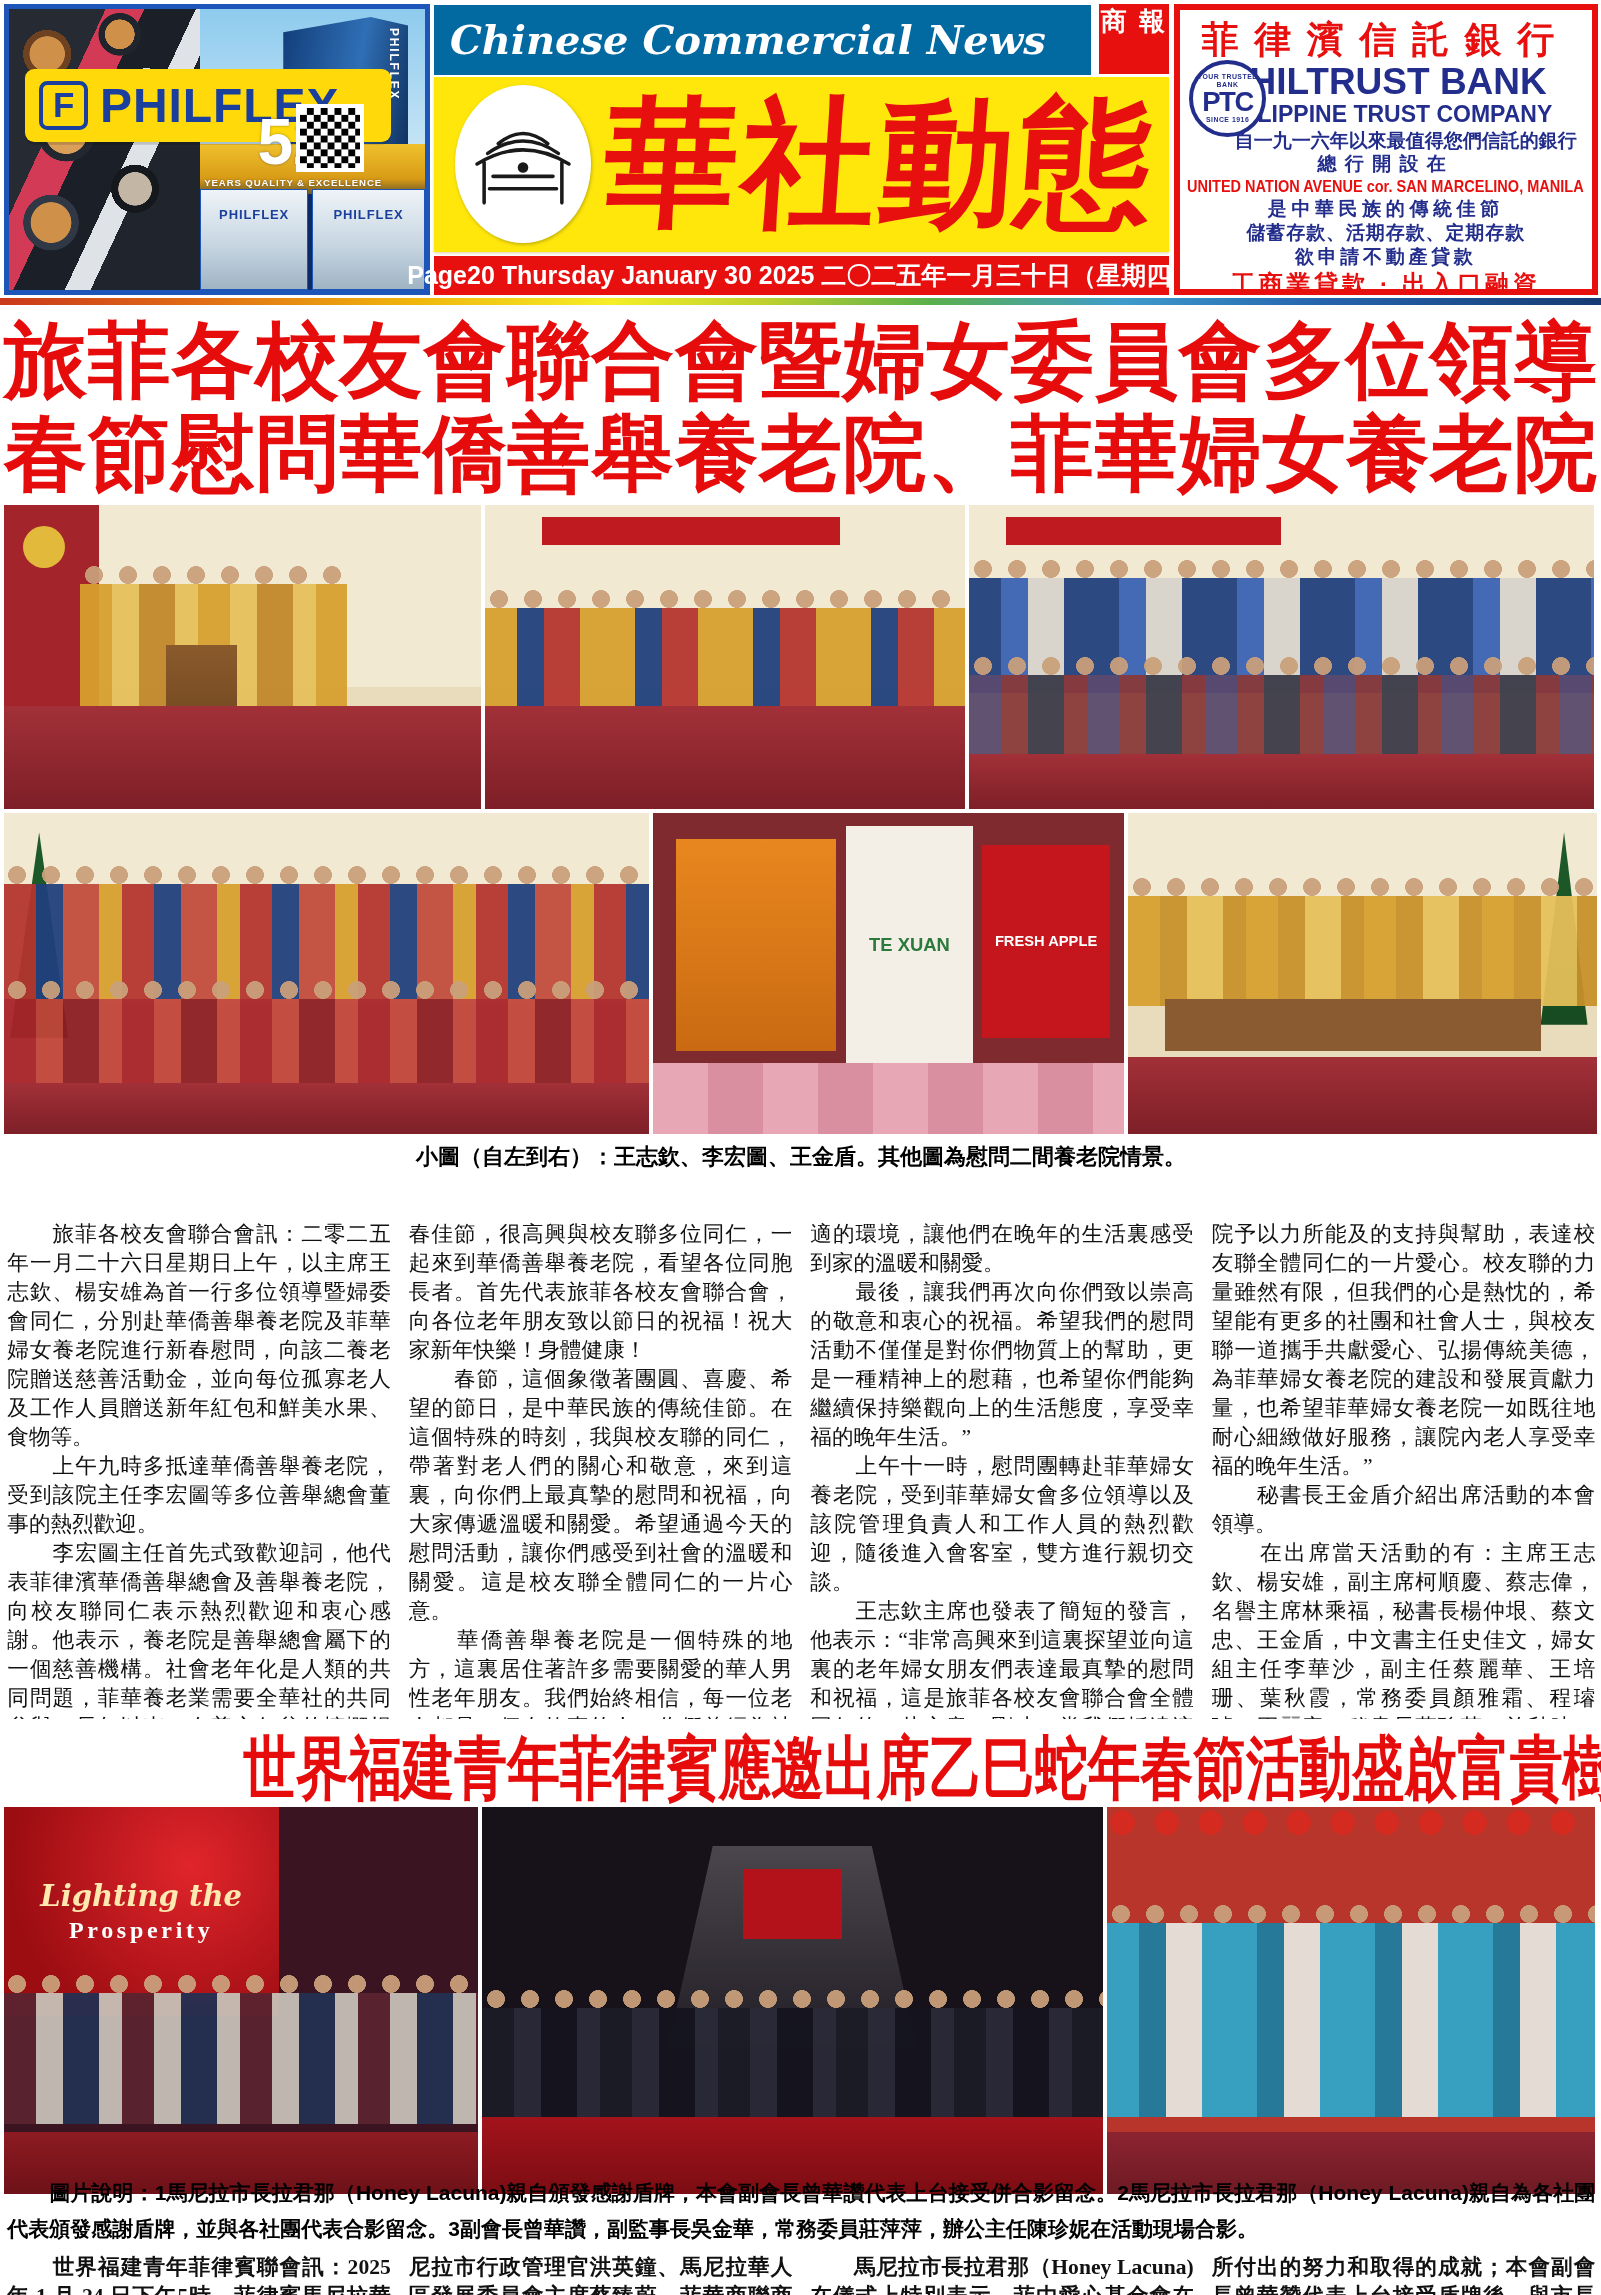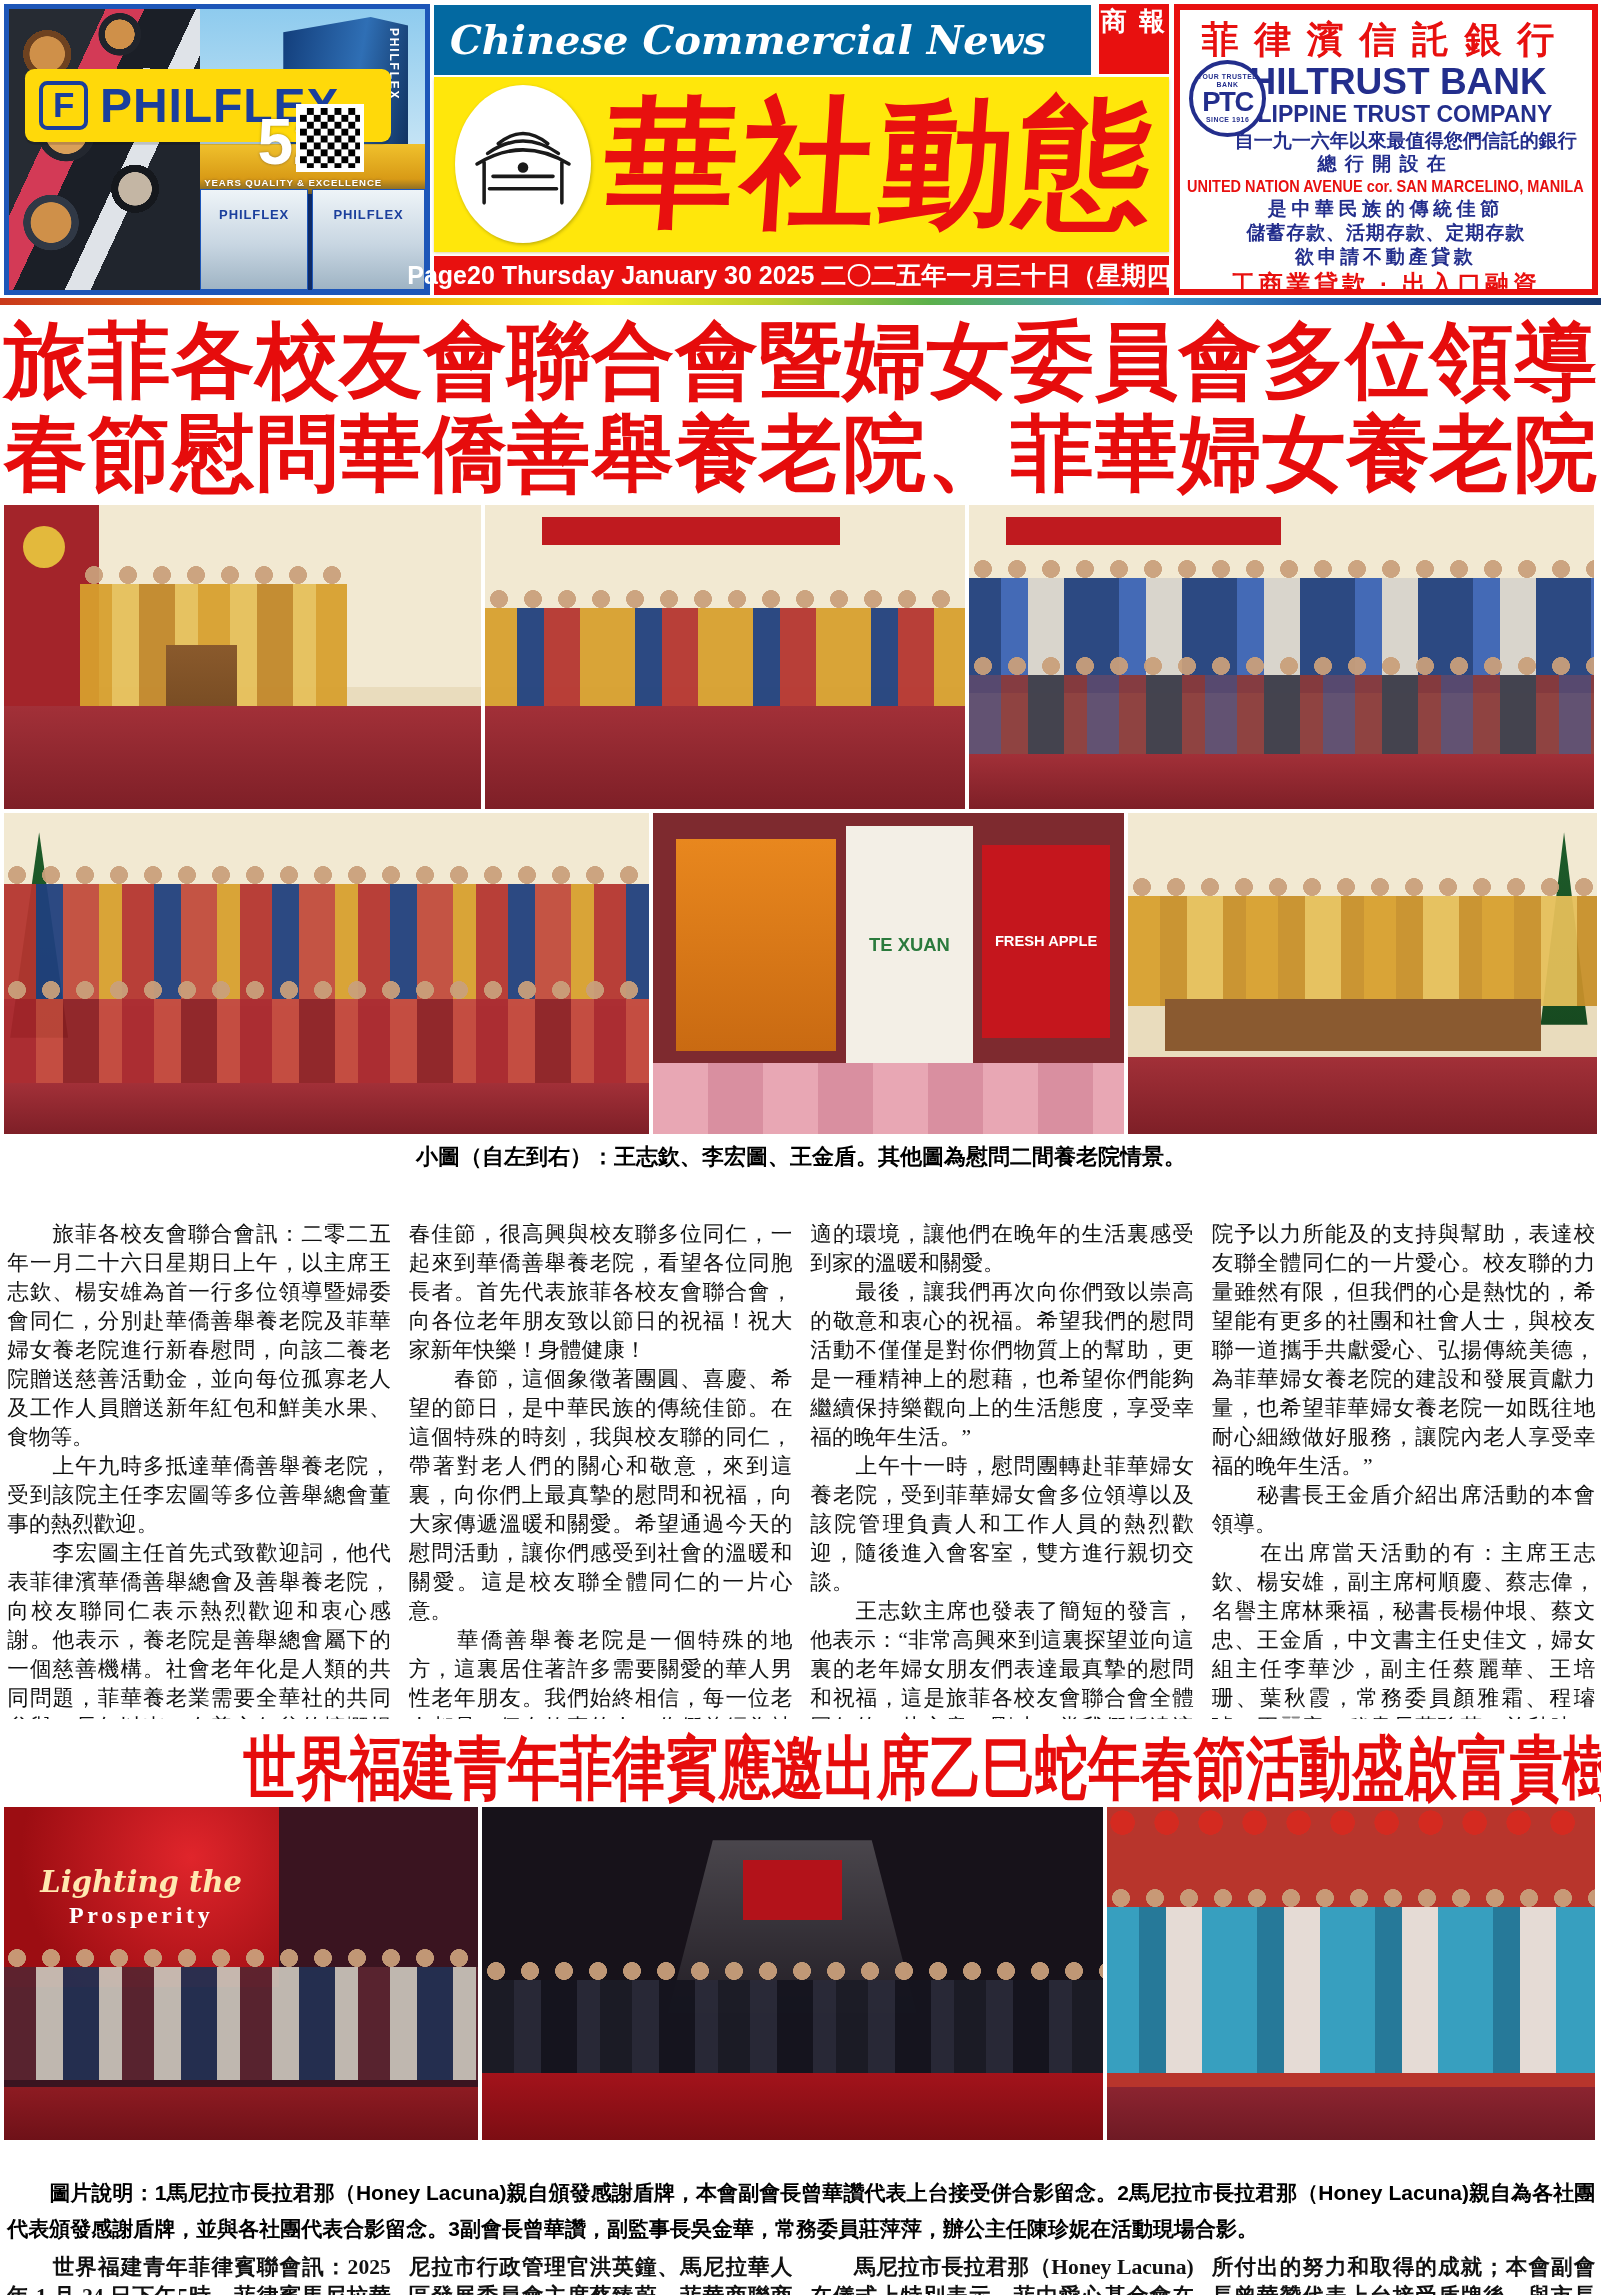--- a/index.html
+++ b/index.html
@@ -86,21 +86,21 @@
     font-family:"Liberation Sans",sans-serif; font-weight:900; }
   .h1 { top:314px; font-size:83px; line-height:93px; letter-spacing:0.9px; }
   .h1 span { display:block; white-space:nowrap; }
   .h2 { top:1732px; font-size:69px; line-height:73px; }
   .h2 .squeeze { display:inline-block; transform:scaleX(.765); transform-origin:50% 50%; white-space:nowrap; }
 
   
   .prow { position:absolute; left:3.7px; display:flex; gap:4.1px; }
   .row1 { top:505px; height:304px; }
   .row2 { top:813px; height:321px; }
-  .row3 { top:1807px; height:333px; }
+  .row3 { top:1807px; height:387px; }
   .photo { position:relative; height:100%; overflow:hidden; background:linear-gradient(180deg,#f2e9d2 0 60%,#e9dcbd 60% 100%); flex:none; }
   .photo i, .photo .lbl { position:absolute; display:block; }
   .floorb { left:0; right:0; bottom:0; height:34%; background:linear-gradient(180deg,#a23038,#7e1f27); }
   .crowd { left:0; right:0; top:34%; height:46%; opacity:.94; filter:blur(0.3px);
     background:repeating-linear-gradient(90deg, var(--c1) 0 32px, var(--c2) 32px 59px, var(--c3,var(--c1)) 59px 95px, var(--c4,var(--c2)) 95px 118px); }
   .crowd::before { content:""; position:absolute; left:2.8px; right:0; top:-20px; height:21px;
     background-image:radial-gradient(circle at 11px 11px, #caa07b 8.7px, transparent 9.2px); background-size:34px 21px; background-repeat:repeat-x; }
   .banner-strip { background:#bf1a1f; }
   .screen { left:4%; top:6%; width:58%; height:54%; background:radial-gradient(circle at 68% 28%, #e0252b, #9c0d12 75%);
     display:flex; flex-direction:column; align-items:center; justify-content:center; gap:3.7px; }

